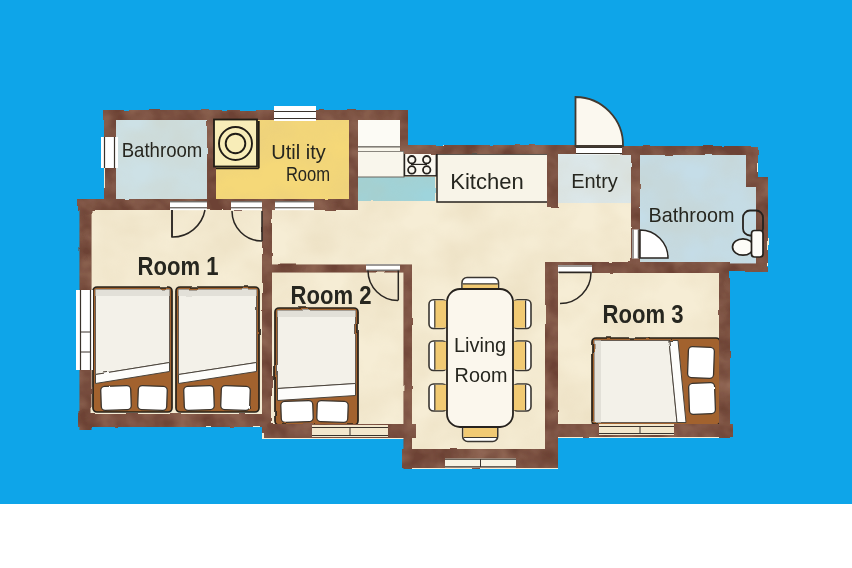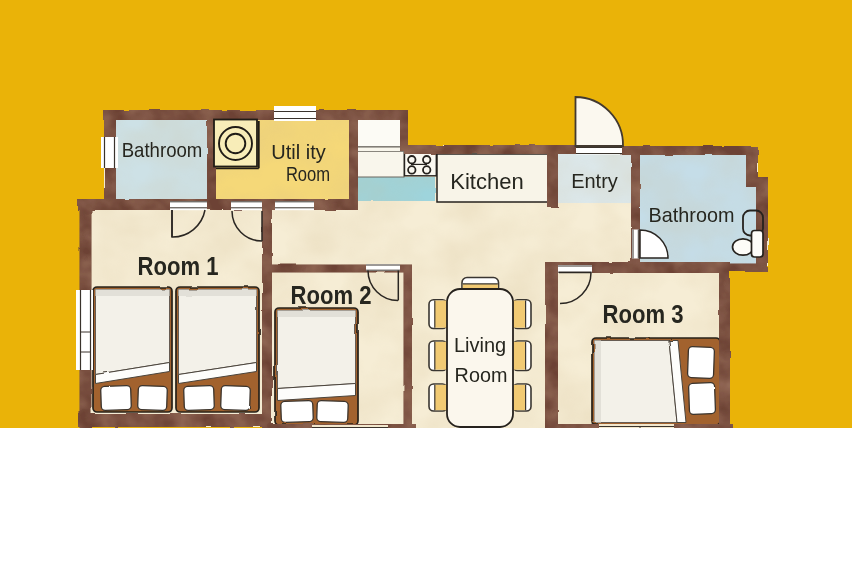--- a/index.html
+++ b/index.html
@@ -1,16 +1,16 @@
 <!DOCTYPE html>
 <html><head>
 <meta charset="utf-8">
 <style>
   html,body{margin:0;padding:0;background:#ffffff;}
-  .page{width:852px;height:428px;position:relative;overflow:hidden;background:#eab308;
+  .page{width:852px;height:504px;position:relative;overflow:hidden;background:#0ea5e9;
         font-family:"Liberation Sans", sans-serif;text-align:center;}
   svg{position:absolute;left:0;top:0;filter:blur(0.4px);}
   text{font-family:"Liberation Sans", sans-serif;fill:#26261f;}
   .lbl{font-size:20px;font-weight:400;}
   .big{font-size:26px;font-weight:bold;}
 </style>
 </head>
 <body>
 <div class="page">
 <svg width="852" height="568" viewBox="0 0 852 568">

